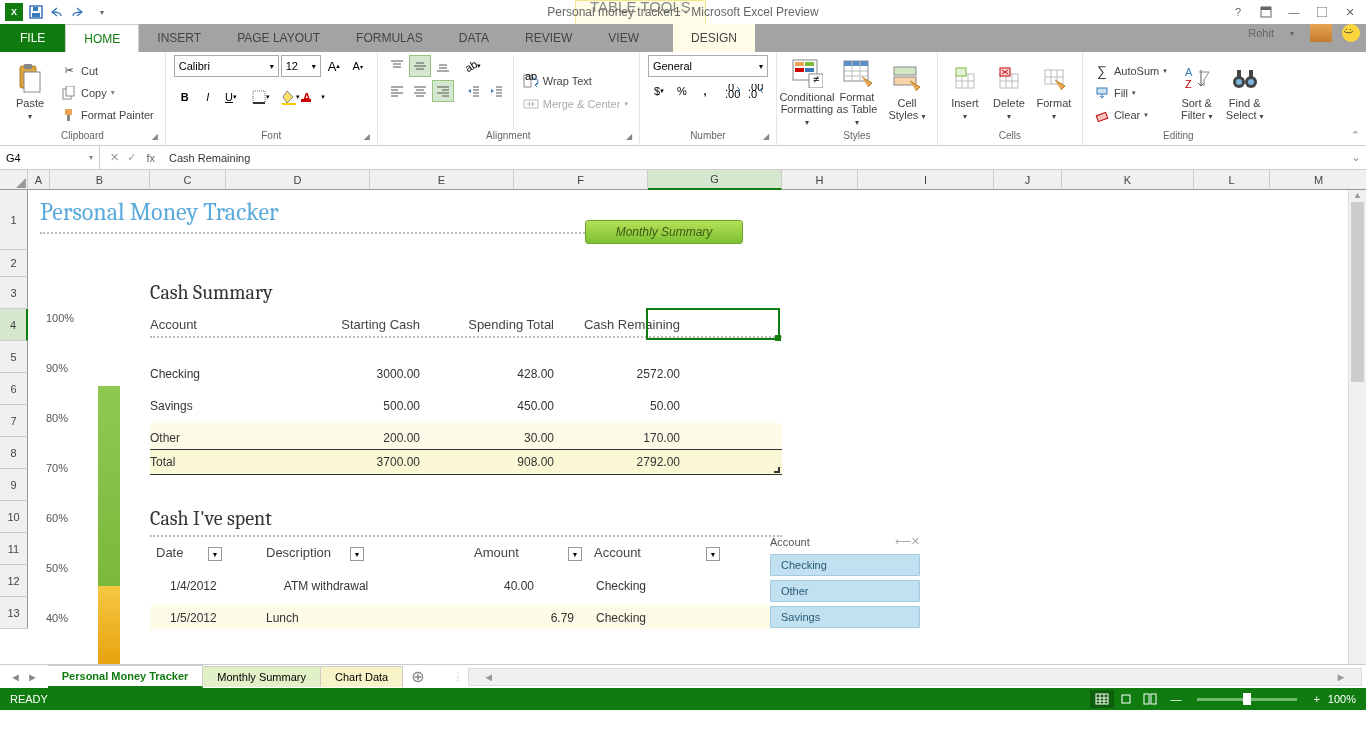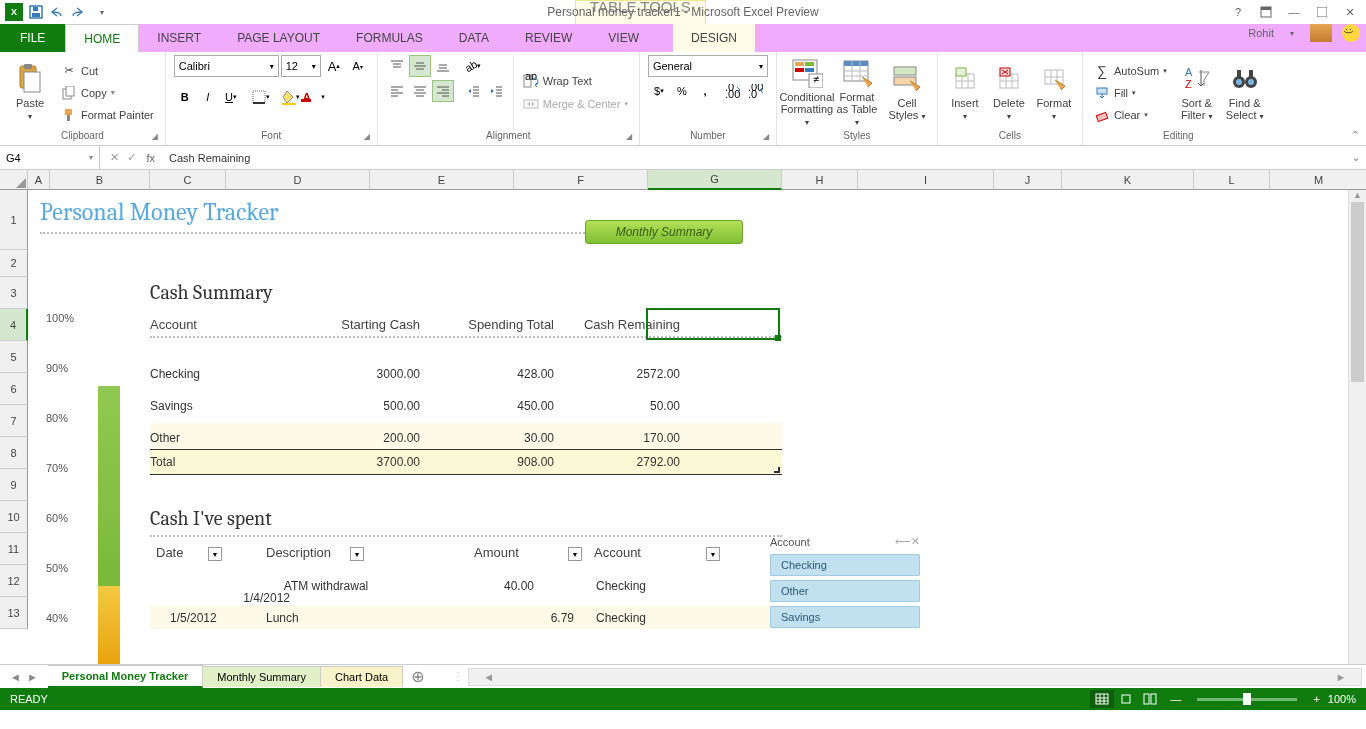--- a/index.html
+++ b/index.html
@@ -10,21 +10,21 @@
 .excel-icon{width:18px;height:18px;background:#107c10;color:#fff;display:flex;align-items:center;justify-content:center;font-weight:bold;font-size:9px}
 .title-text{position:absolute;left:50%;transform:translateX(-50%);font-size:12px;color:#666}
 .title-right{margin-left:auto;display:flex;align-items:center;gap:4px}
 .win-btn{width:24px;height:20px;display:flex;align-items:center;justify-content:center;cursor:pointer;color:#666}
 .user-area{display:flex;align-items:center;gap:16px;margin-right:10px;font-size:11px;color:#666}
 .user-pic{width:22px;height:18px;background:linear-gradient(#e8a552,#c47b2e)}
 .smiley{width:18px;height:18px;background:#fcd53f;border-radius:50%;position:relative}
 .smiley::before{content:":)";position:absolute;transform:rotate(90deg);font-size:9px;left:4px;top:2px;color:#333}
 .contextual-tab{position:absolute;left:575px;top:0;height:24px;display:flex;flex-direction:column;align-items:center;padding:0 14px;background:#fffde7;border:1px solid #f0e68c;border-bottom:none}
 .contextual-label{font-size:15px;color:#888;line-height:10px;padding-top:1px}
-.tabs-row{height:28px;display:flex;align-items:flex-end;background:#f0abfc}
+.tabs-row{height:28px;display:flex;align-items:flex-end;background:#a3a3a3}
 .file-tab{background:#107c10;color:#fff;padding:5px 20px;font-size:12px;height:28px;display:flex;align-items:center}
 .tab{padding:5px 18px;font-size:12px;color:#444;cursor:pointer;height:28px;display:flex;align-items:center}
 .tab.active{color:#107c10;border:1px solid #ccc;border-bottom:none;background:#fff}
 .tab.design{background:#fffde7;position:relative}
 .ribbon{height:94px;background:#fff;border-bottom:1px solid #ccc;display:flex;position:relative}
 .ribbon-group{border-right:1px solid #e5e5e5;padding:3px 8px 2px;display:flex;flex-direction:column;justify-content:space-between;position:relative}
 .group-label{font-size:10px;color:#666;text-align:center;padding-bottom:2px}
 .group-corner{position:absolute;bottom:3px;right:3px;width:10px;height:10px;font-size:8px;color:#888}
 .group-content{display:flex;gap:6px;flex:1}
 .big-btn{display:flex;flex-direction:column;align-items:center;justify-content:center;width:44px;gap:2px;cursor:pointer}
@@ -626,21 +626,21 @@
         <div class="sc section-h" style="left:122px;top:317px">Cash I've spent</div>
         <div class="sc dotted" style="left:122px;top:345px;width:632px;height:1px"></div>
         <div class="sc tbl-h" style="left:128px;top:355px">Date</div>
         <div class="filter-btn" style="left:180px;top:357px">▼</div>
         <div class="sc tbl-h" style="left:238px;top:355px">Description</div>
         <div class="filter-btn" style="left:322px;top:357px">▼</div>
         <div class="sc tbl-h" style="left:446px;top:355px">Amount</div>
         <div class="filter-btn" style="left:540px;top:357px">▼</div>
         <div class="sc tbl-h" style="left:566px;top:355px">Account</div>
         <div class="filter-btn" style="left:678px;top:357px">▼</div>
-        <div class="sc tcell" style="left:142px;top:401px;width:120px;text-align:right">1/4/2012</div>
+        <div class="sc tcell" style="left:142px;top:389px;width:120px;text-align:left">1/4/2012</div>
         <div class="sc tcell" style="left:238px;top:389px;width:120px;text-align:center">ATM withdrawal</div>
         <div class="sc tcell" style="left:476px;top:389px;width:70px;text-align:left">40.00</div>
         <div class="sc tcell" style="left:568px;top:389px;width:120px;text-align:left">Checking</div>
         <div class="sc highlight-row" style="left:122px;top:415px;width:632px;height:24px"></div>
         <div class="sc tcell" style="left:142px;top:421px;width:120px;text-align:left">1/5/2012</div>
         <div class="sc tcell" style="left:238px;top:421px;width:120px;text-align:left">Lunch</div>
         <div class="sc tcell" style="left:476px;top:421px;width:70px;text-align:right">6.79</div>
         <div class="sc tcell" style="left:568px;top:421px;width:120px;text-align:left">Checking</div>
         <div class="pct-label" style="top:122px">100%</div>
         <div class="pct-label" style="top:172px">90%</div>

